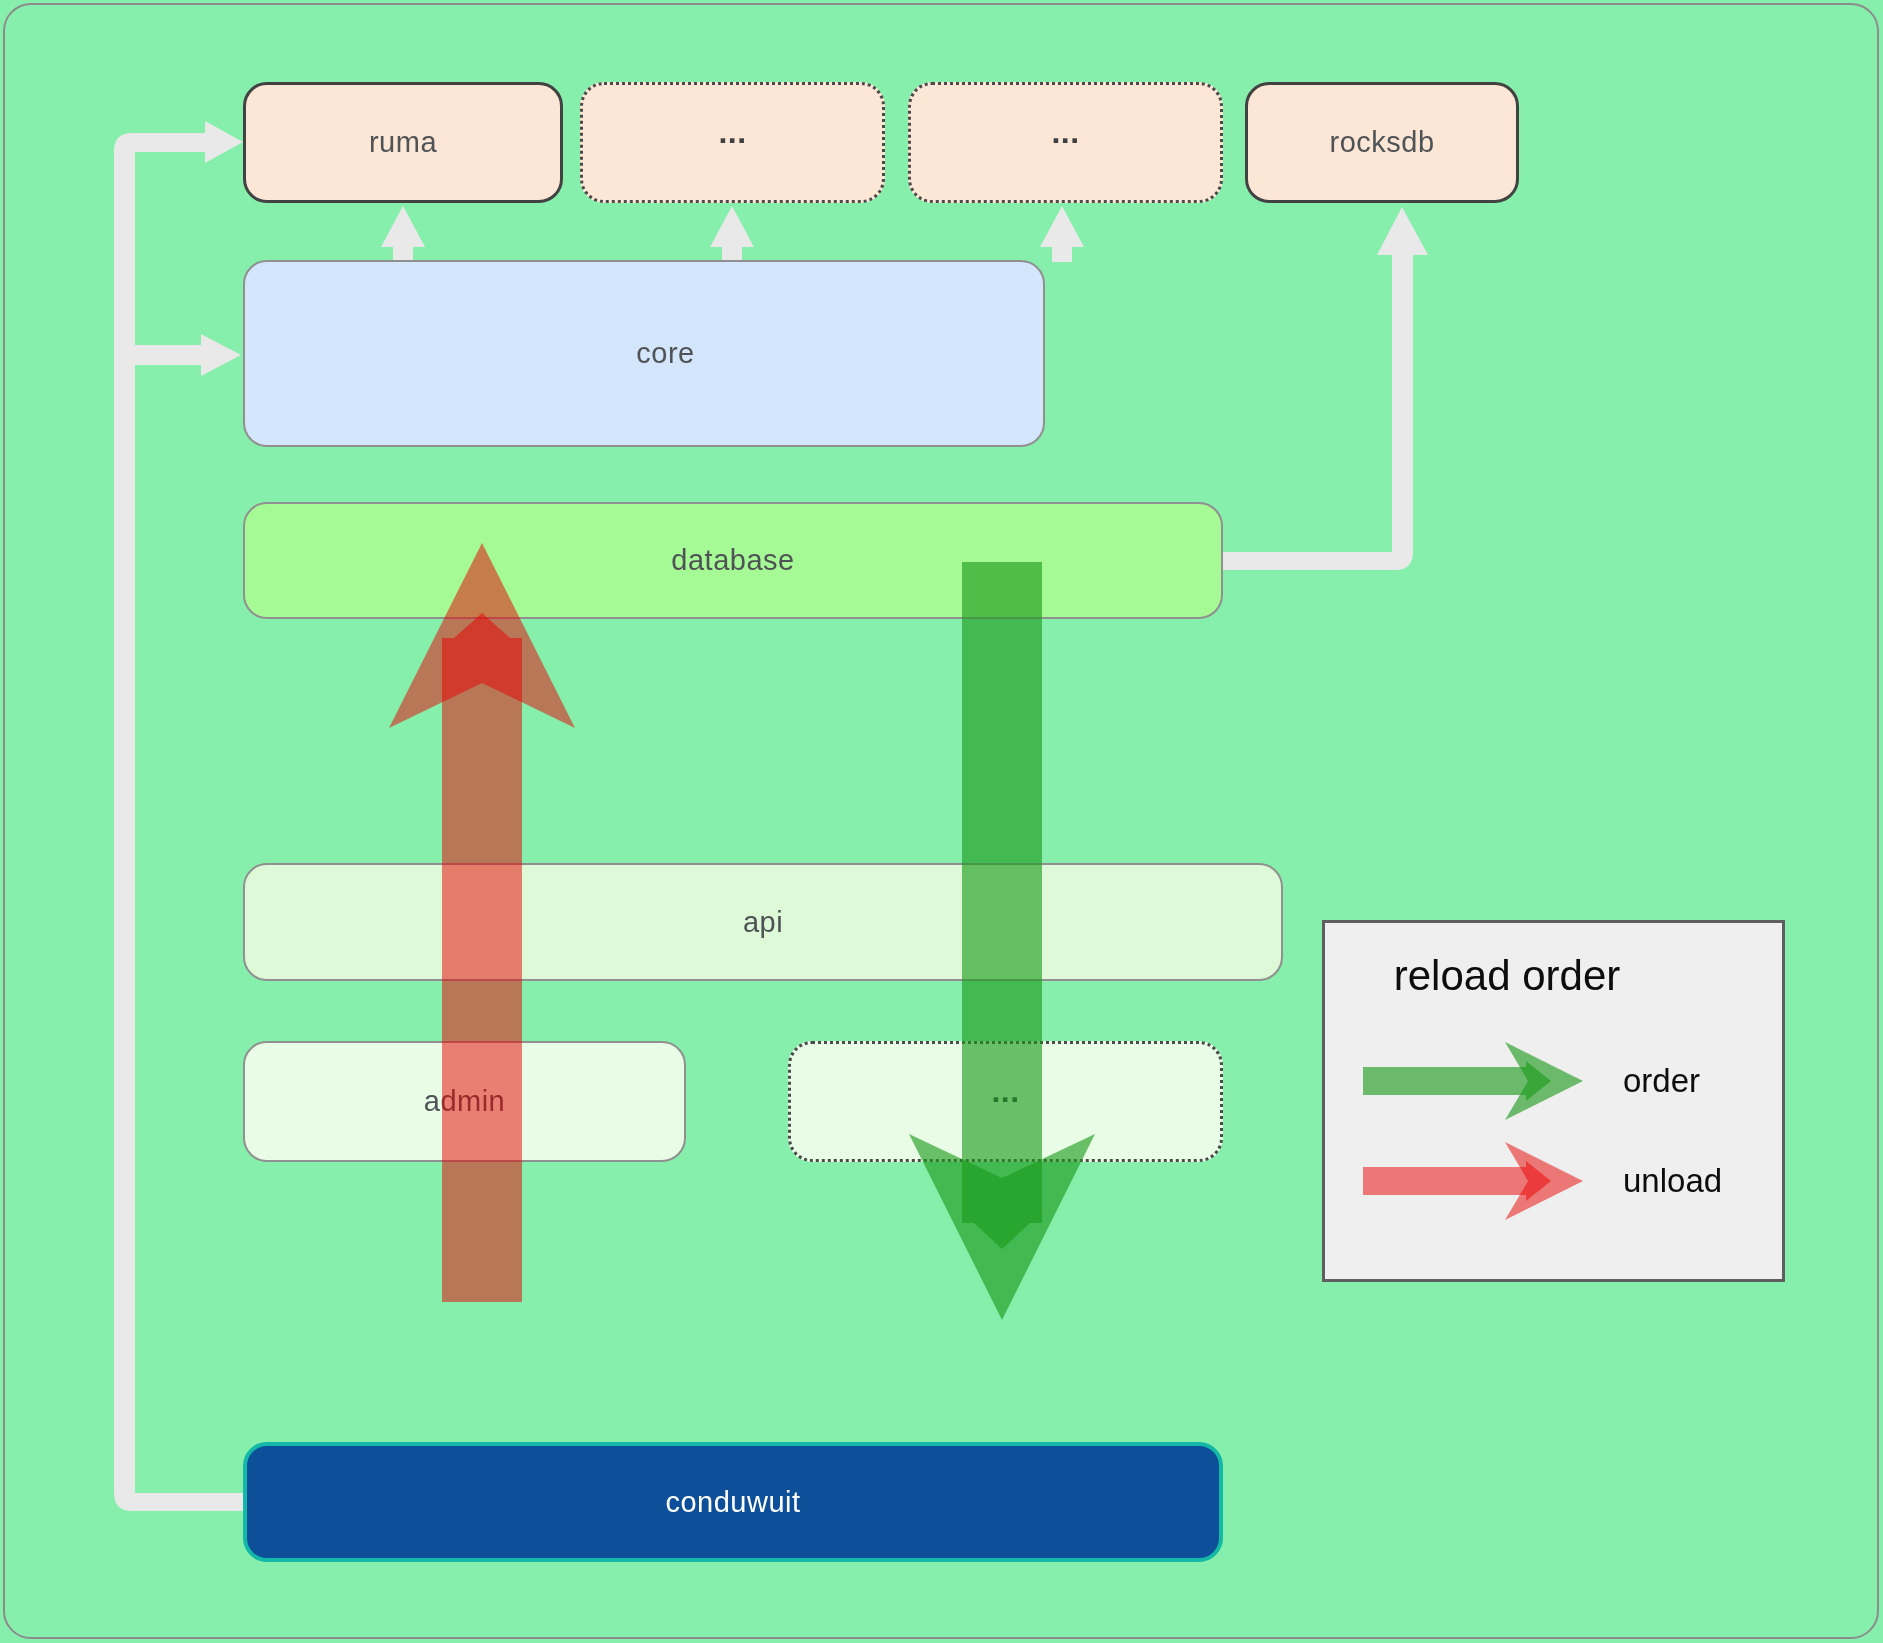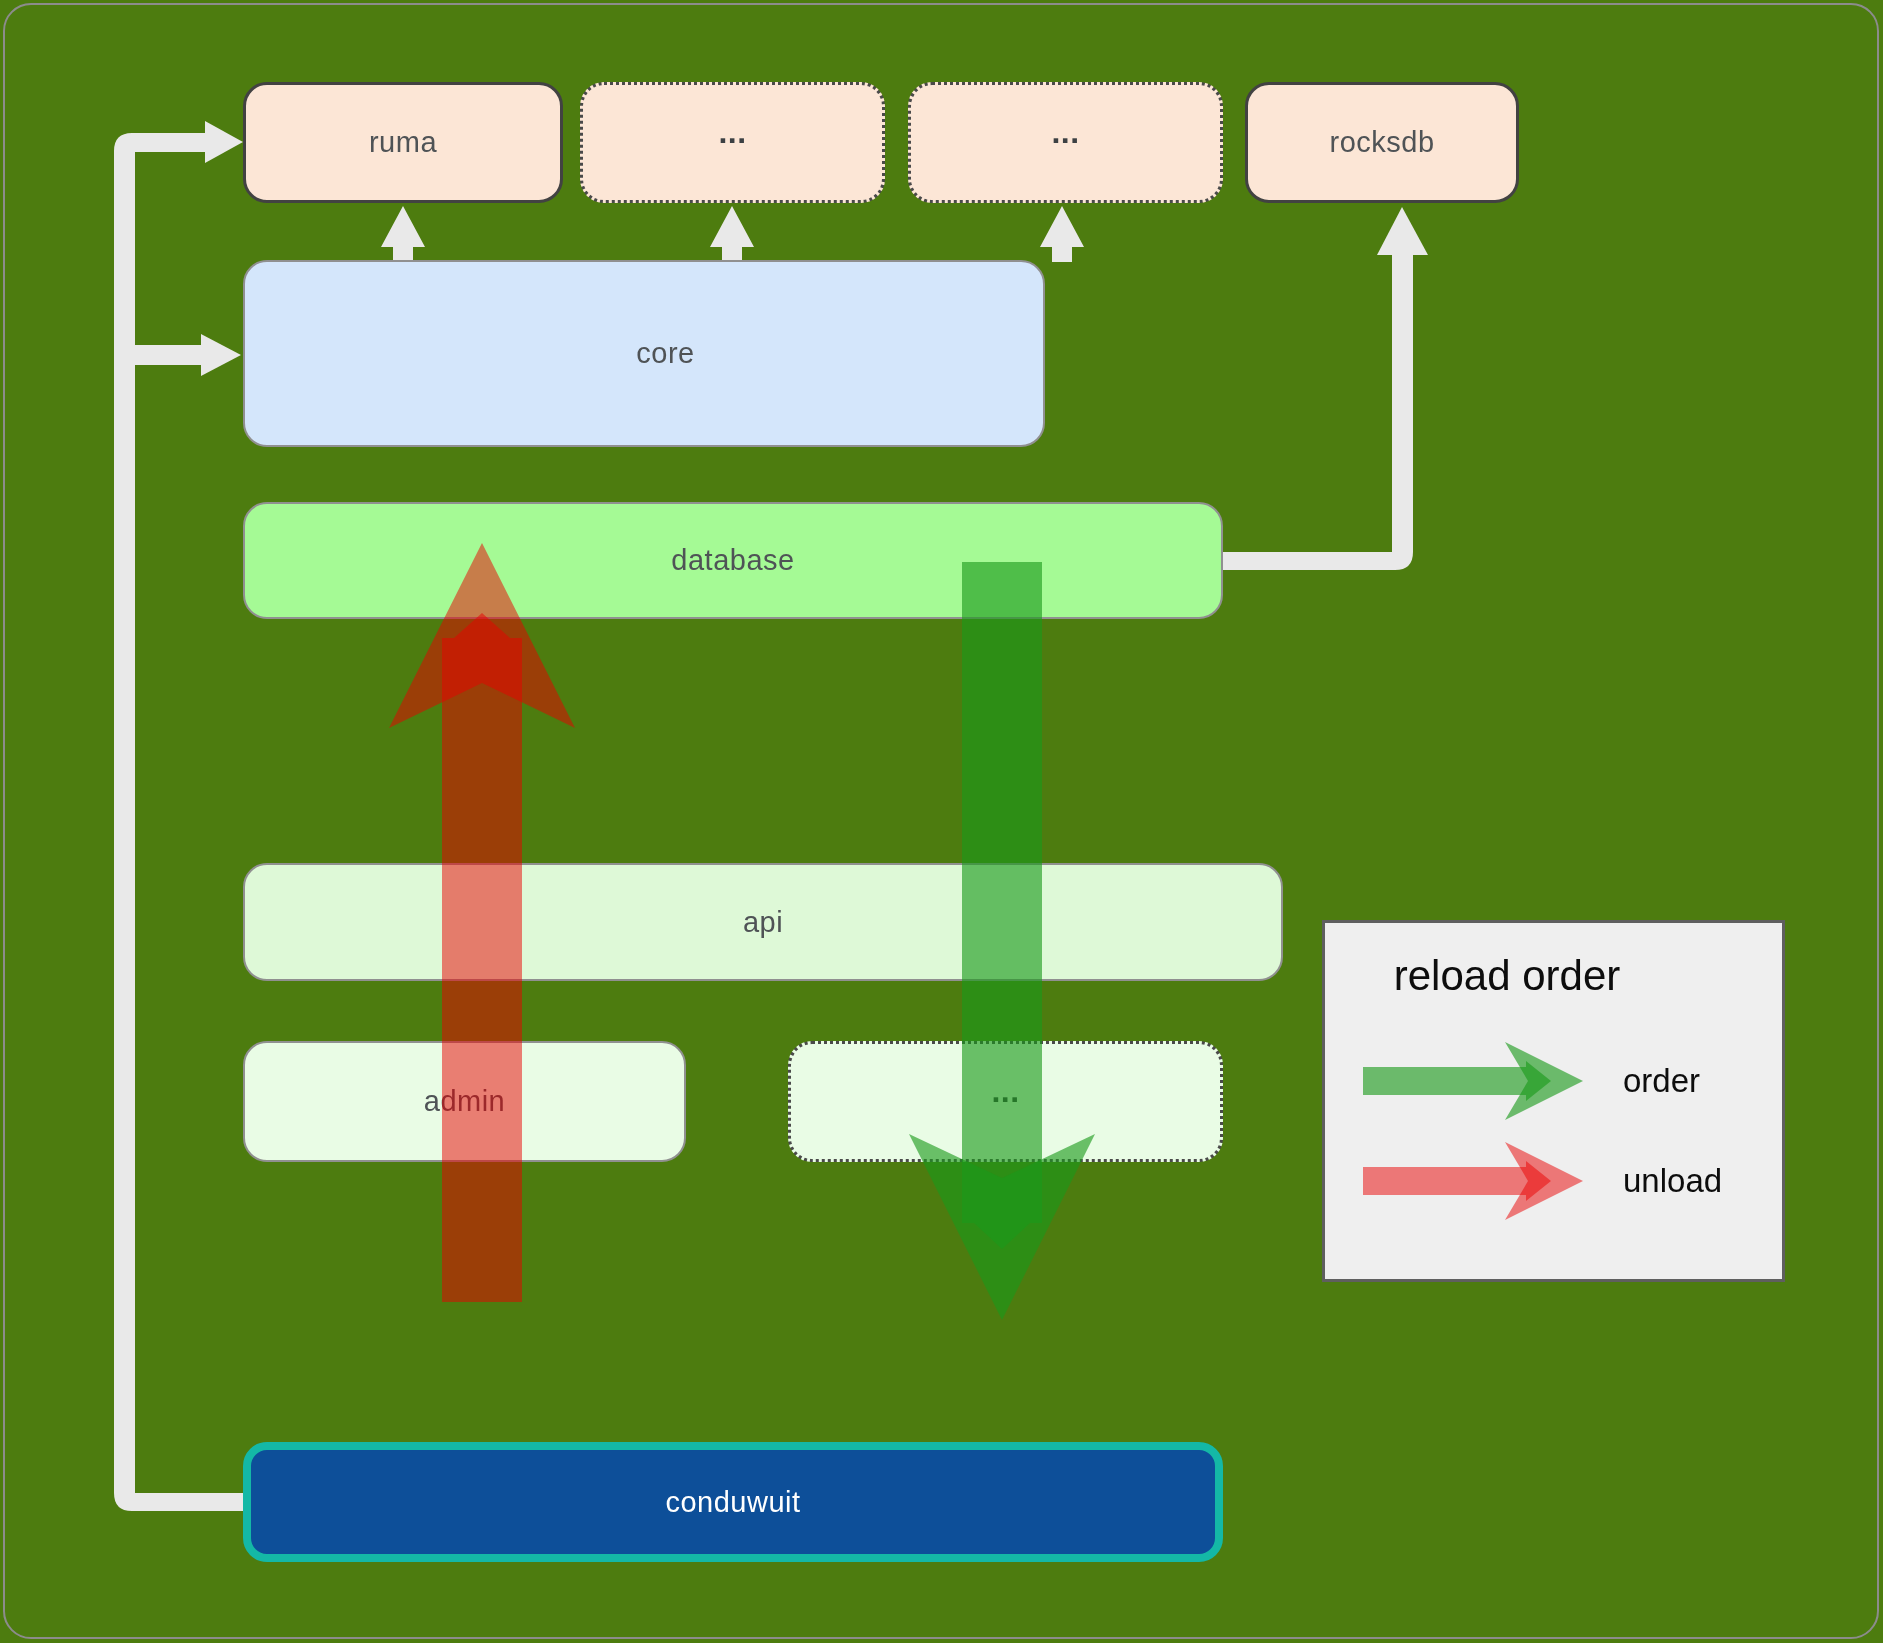--- a/index.html
+++ b/index.html
@@ -1,19 +1,19 @@
 <!DOCTYPE html>
 <html><head>
 <meta charset="utf-8">
 <style>
   html,body{margin:0;padding:0;background:#ffffff;}
   #canvas{
     position:relative;
     width:1883px;height:1643px;
-    background:#4d7c0f;
+    background:#86efac;
     font-family:"Liberation Sans", sans-serif;
     overflow:hidden;
   }
   #frame{
     position:absolute;left:3px;top:3px;width:1876px;height:1636px;
     border:2px solid #8c8c8c;border-radius:28px;box-sizing:border-box;
   }
   svg.layer{position:absolute;left:0;top:0;width:1883px;height:1643px;pointer-events:none;}
   .box{
     position:absolute;display:flex;align-items:center;justify-content:center;
@@ -29,21 +29,21 @@
   .b-dots2{left:908px;top:82px;width:315px;height:121px;}
   .b-rocksdb{left:1245px;top:82px;width:274px;height:121px;}
   .b-core{left:243px;top:260px;width:802px;height:187px;background:#d4e6fb;padding-left:43px;}
   .b-database{left:243px;top:502px;width:980px;height:117px;background:#a5fa95;}
   .b-service{left:243px;top:683px;width:980px;height:119px;background:#cdf5c3;}
   .b-api{left:243px;top:863px;width:1040px;height:118px;background:#def9d7;}
   .b-admin{left:243px;top:1041px;width:443px;height:121px;background:#e9fce5;}
   .b-dots3{left:788px;top:1041px;width:435px;height:121px;background:#e9fce5;}
   .b-router{left:243px;top:1222px;width:980px;height:118px;background:#ffffff;}
   .b-conduwuit{left:243px;top:1442px;width:980px;height:120px;background:#0d4f99;
-               border:8px solid #14b8a6;color:#ffffff;}
+               border:4px solid #14b8a6;color:#ffffff;}
   .dots-label{font-weight:bold;font-size:32px;color:#3c4043;transform:translateY(-10px);}
   #legend{
     position:absolute;left:1322px;top:920px;width:463px;height:362px;
     background:#efefef;border:3px solid #5f5f5f;box-sizing:border-box;
   }
   #legend-title{
     position:absolute;left:1322px;top:952px;width:370px;text-align:center;
     font-size:42px;color:#0d0d0d;
   }
   .legend-label{

